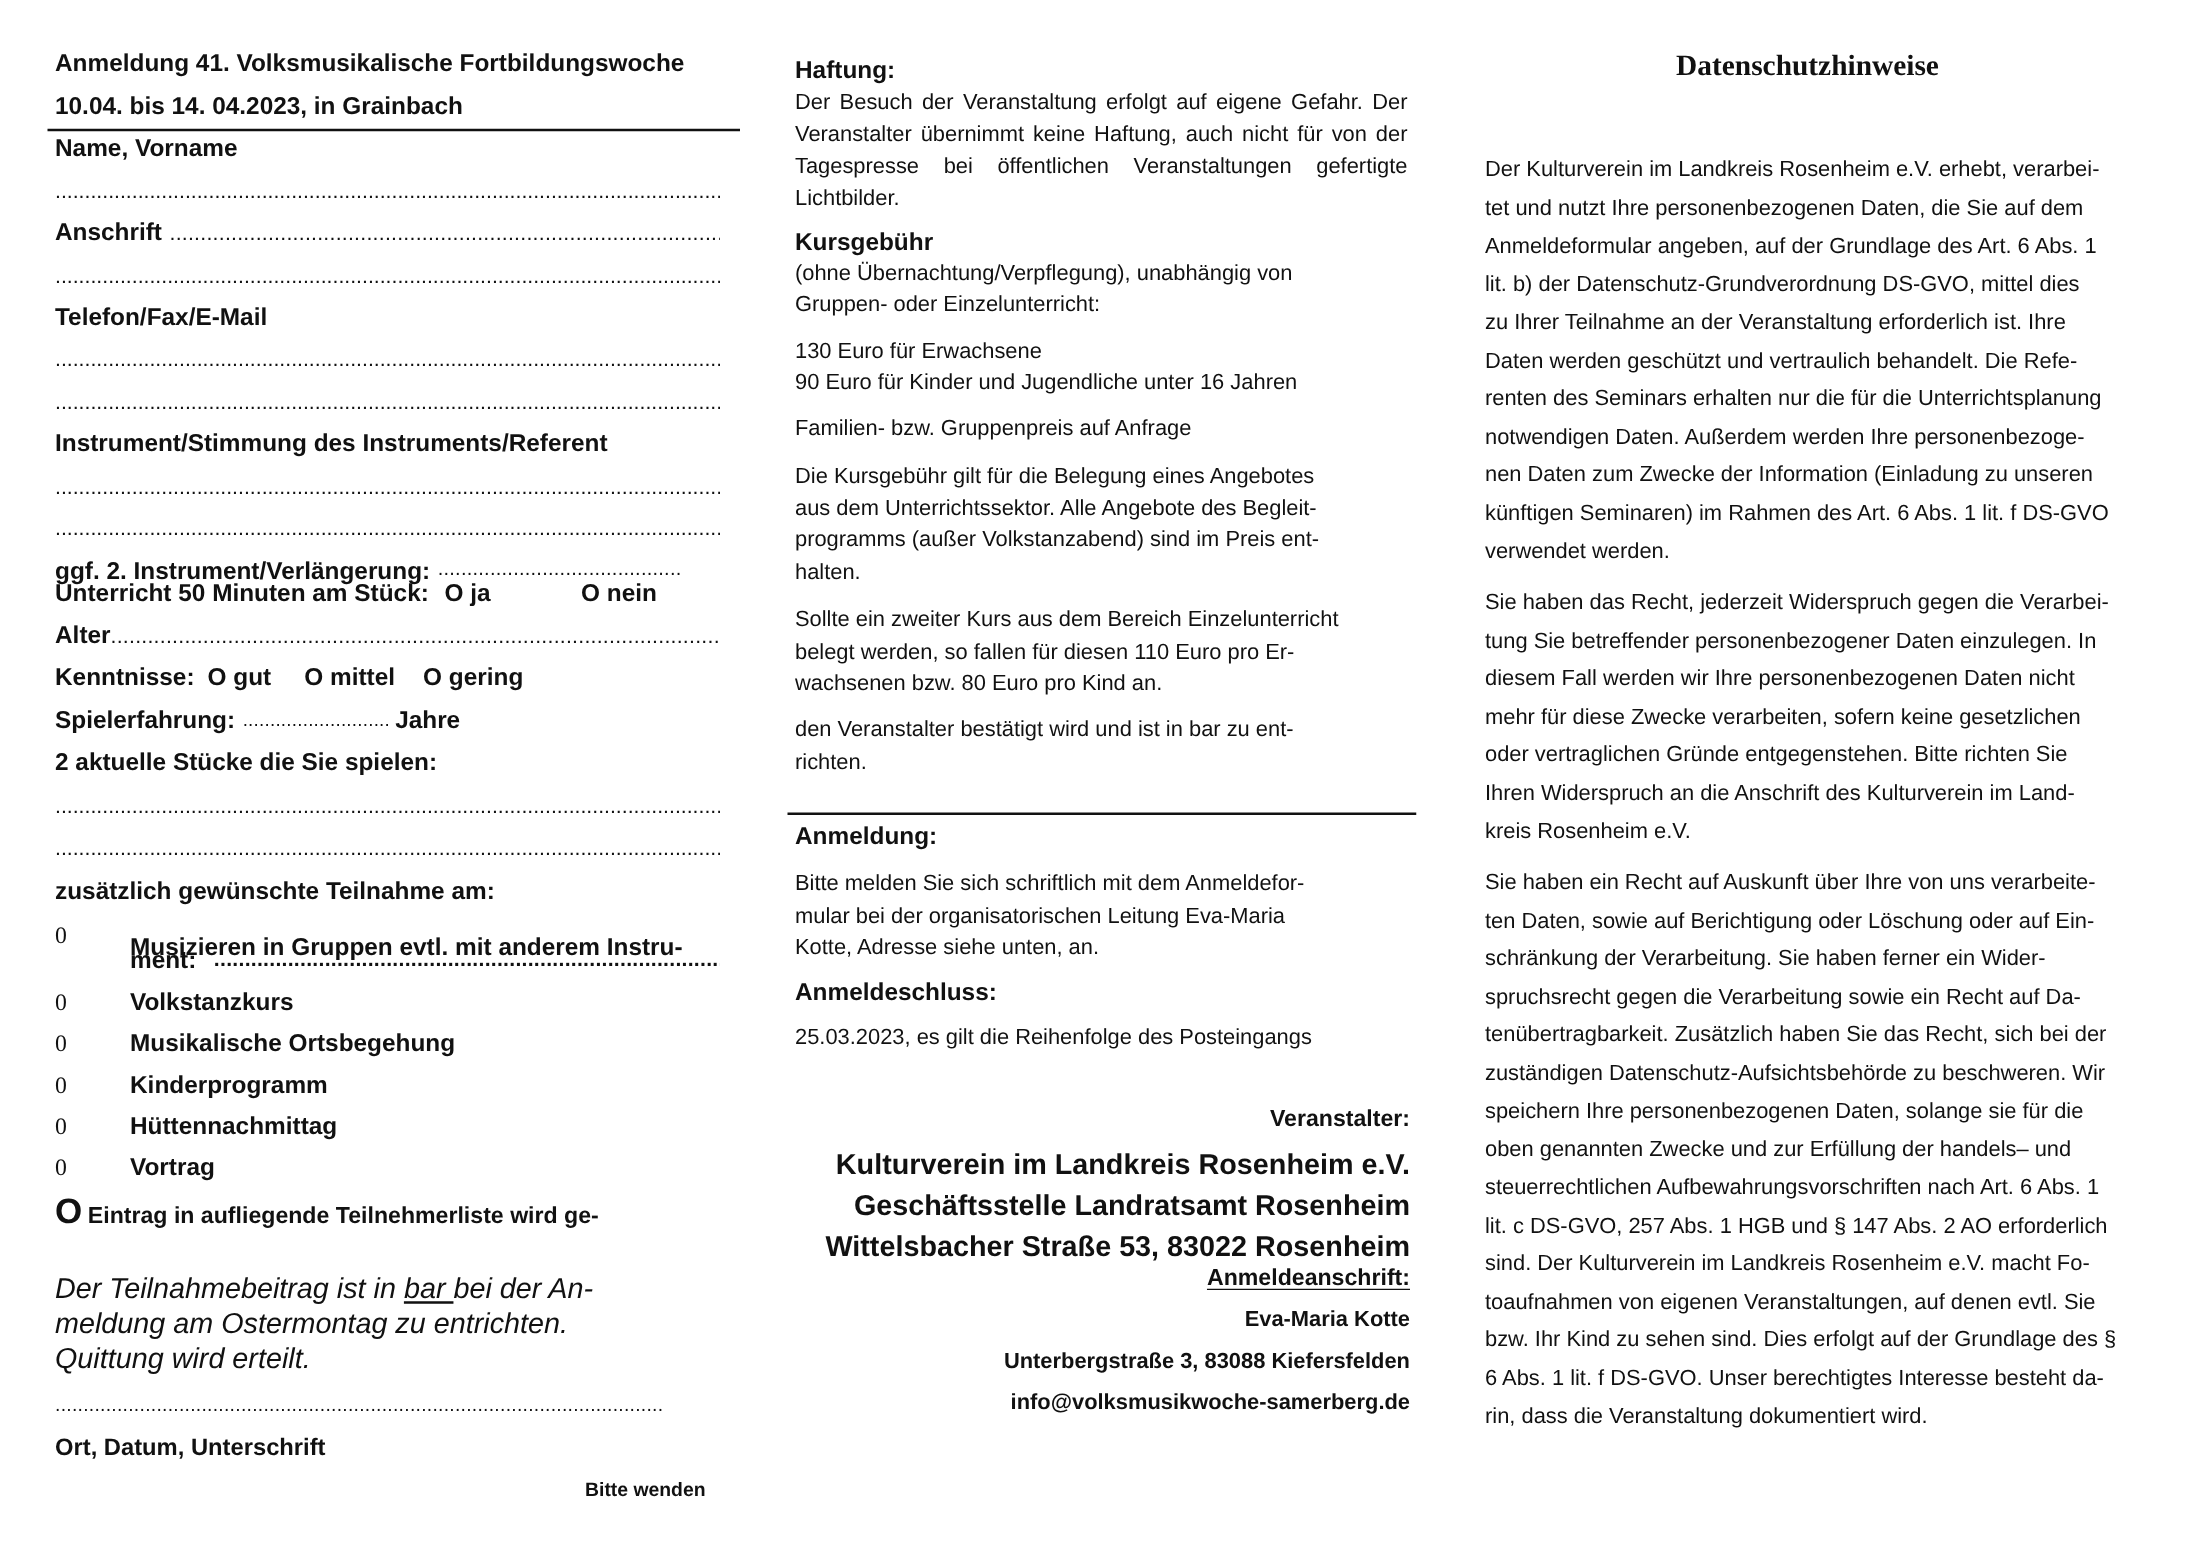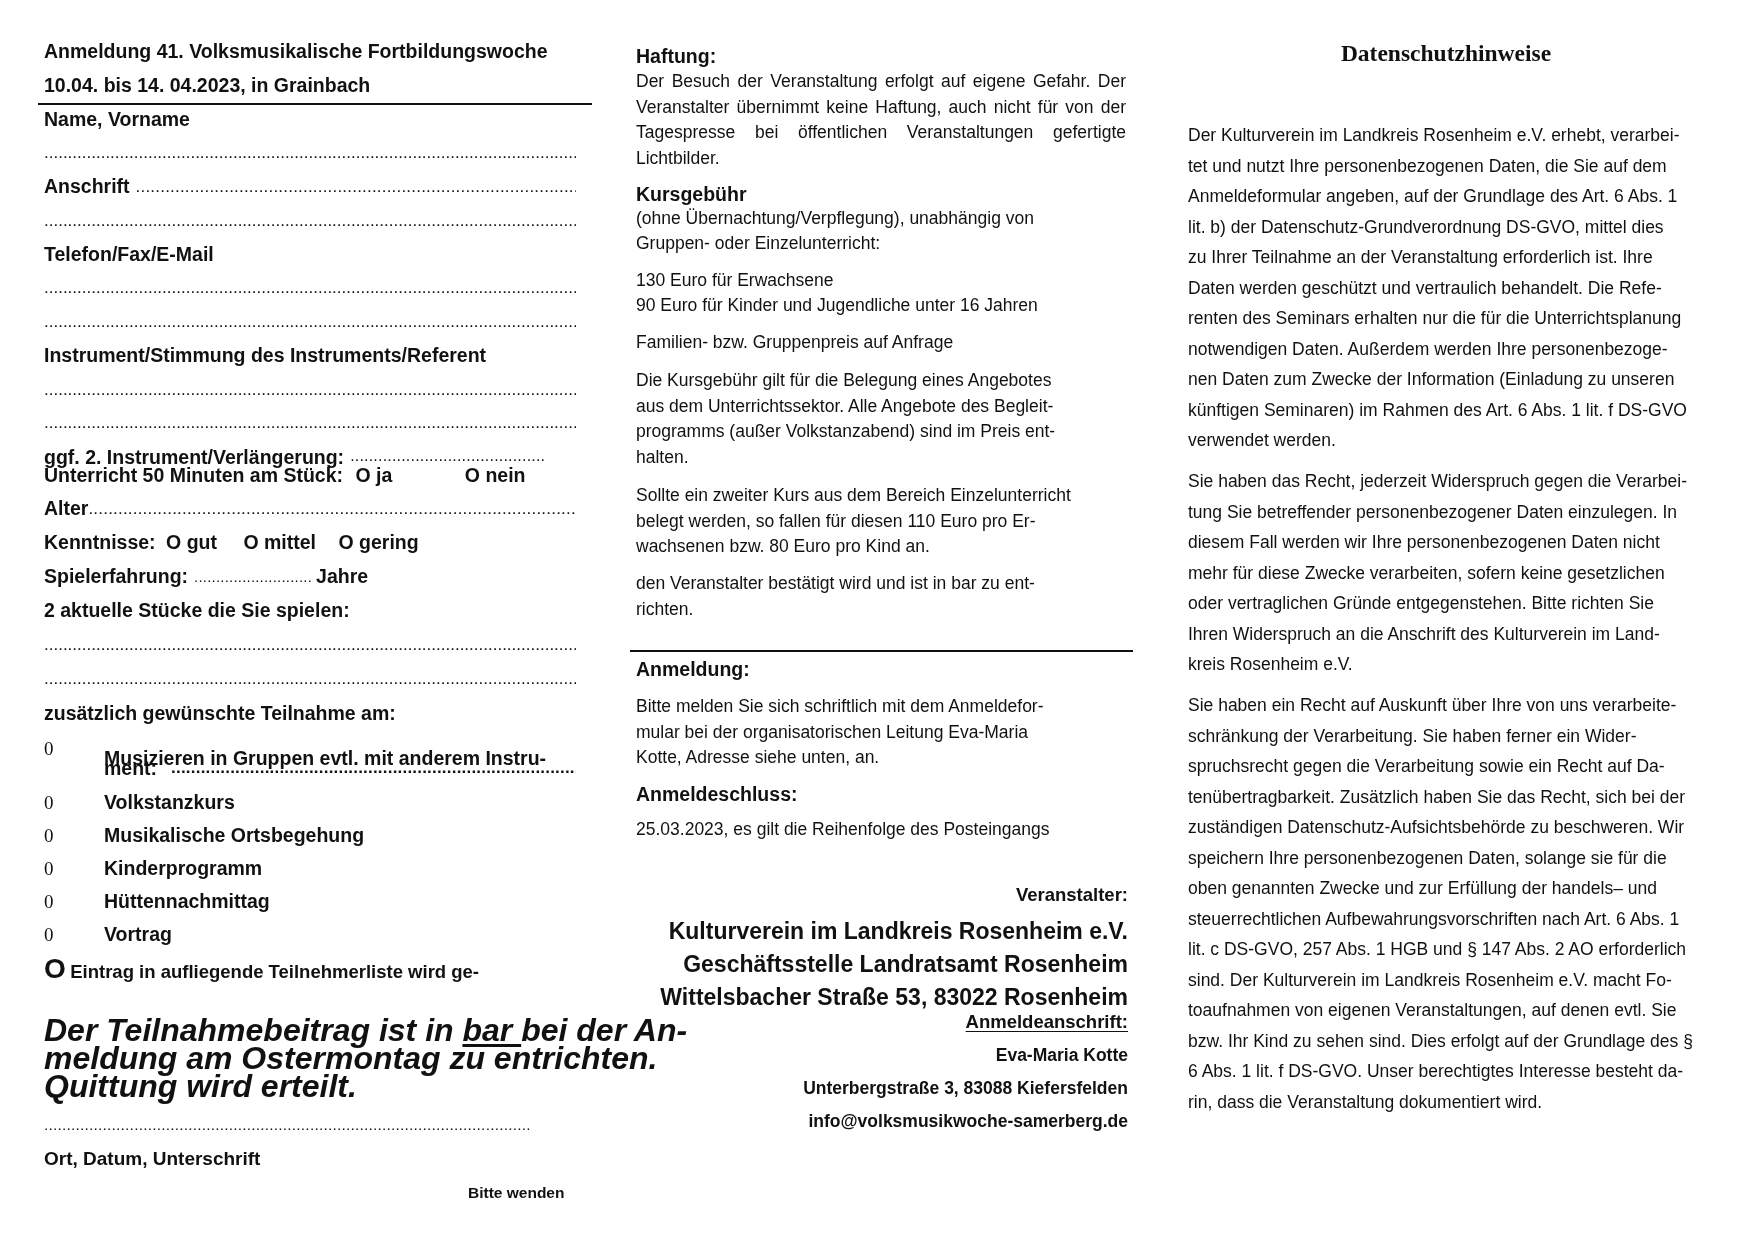--- a/index.html
+++ b/index.html
@@ -11,21 +11,21 @@
 
   
   .lbl { font-weight: bold; font-size: 19.5px; line-height: 22px; white-space: nowrap; }
   .dots { font-size: 17px; letter-spacing: 0.2px; white-space: nowrap; overflow: hidden; line-height: 20px; }
   .field-dots { display: block; width: 532px; overflow: hidden; white-space: nowrap; font-size: 17px; line-height: 20px; }
   .abs { position: absolute; left: 0; }
   .hr-left { position: absolute; left: -6px; top: 103px; width: 554px; height: 0; border-top: 2px solid #111; }
   .opt-zero { position: absolute; left: 0; font-family: "Liberation Serif", serif; font-size: 19px; }
   .opt-label { position: absolute; left: 60px; font-weight: bold; font-size: 19.5px; line-height: 20px; }
   .bigO { font-size: 28px; font-weight: bold; }
-  .italic-note { font-weight: bold; font-style: italic; font-size: 32px; line-height: 28px; width: 540px; }
+  .italic-note { font-weight: normal; font-style: italic; font-size: 23px; line-height: 28px; width: 540px; }
   .italic-note u { text-decoration: underline; text-underline-offset: 3px; }
   .small-bold { font-weight: bold; font-size: 15.5px; }
 
   
   .mh { font-weight: bold; font-size: 19.5px; line-height: 24px; }
   .mp { font-size: 17.5px; line-height: 25.5px; margin: 0; }
   .mp.justify { text-align: justify; text-align-last: left; }
   .hr-mid { position: absolute; left: -6px; width: 503px; height: 0; border-top: 2px solid #111; }
   .right-al { position: absolute; right: 4px; text-align: right; white-space: nowrap; }
   .ra-normal { font-size: 23px; font-weight: bold; }
@@ -215,20 +215,21 @@
       <span class="ds-line">Sie haben das Recht, jederzeit Widerspruch gegen die Verarbei-</span>
       <span class="ds-line">tung Sie betreffender personenbezogener Daten einzulegen. In</span>
       <span class="ds-line">diesem Fall werden wir Ihre personenbezogenen Daten nicht</span>
       <span class="ds-line">mehr für diese Zwecke verarbeiten, sofern keine gesetzlichen</span>
       <span class="ds-line">oder vertraglichen Gründe entgegenstehen. Bitte richten Sie</span>
       <span class="ds-line">Ihren Widerspruch an die Anschrift des Kulturverein im Land-</span>
       <span class="ds-line">kreis Rosenheim e.V.</span>
     </div>
   <div class="ds-p" style="top:674px">
       <span class="ds-line">Sie haben ein Recht auf Auskunft über Ihre von uns verarbeite-</span>
+      <span class="ds-line">ten Daten, sowie auf Berichtigung oder Löschung oder auf Ein-</span>
       <span class="ds-line">schränkung der Verarbeitung. Sie haben ferner ein Wider-</span>
       <span class="ds-line">spruchsrecht gegen die Verarbeitung sowie ein Recht auf Da-</span>
       <span class="ds-line">tenübertragbarkeit. Zusätzlich haben Sie das Recht, sich bei der</span>
       <span class="ds-line">zuständigen Datenschutz-Aufsichtsbehörde zu beschweren. Wir</span>
       <span class="ds-line">speichern Ihre personenbezogenen Daten, solange sie für die</span>
       <span class="ds-line">oben genannten Zwecke und zur Erfüllung der handels– und</span>
       <span class="ds-line">steuerrechtlichen Aufbewahrungsvorschriften nach Art. 6 Abs. 1</span>
       <span class="ds-line">lit. c DS-GVO, 257 Abs. 1 HGB und § 147 Abs. 2 AO erforderlich</span>
       <span class="ds-line">sind.  Der Kulturverein im Landkreis Rosenheim e.V. macht Fo-</span>
       <span class="ds-line">toaufnahmen von eigenen Veranstaltungen, auf denen evtl. Sie</span>

